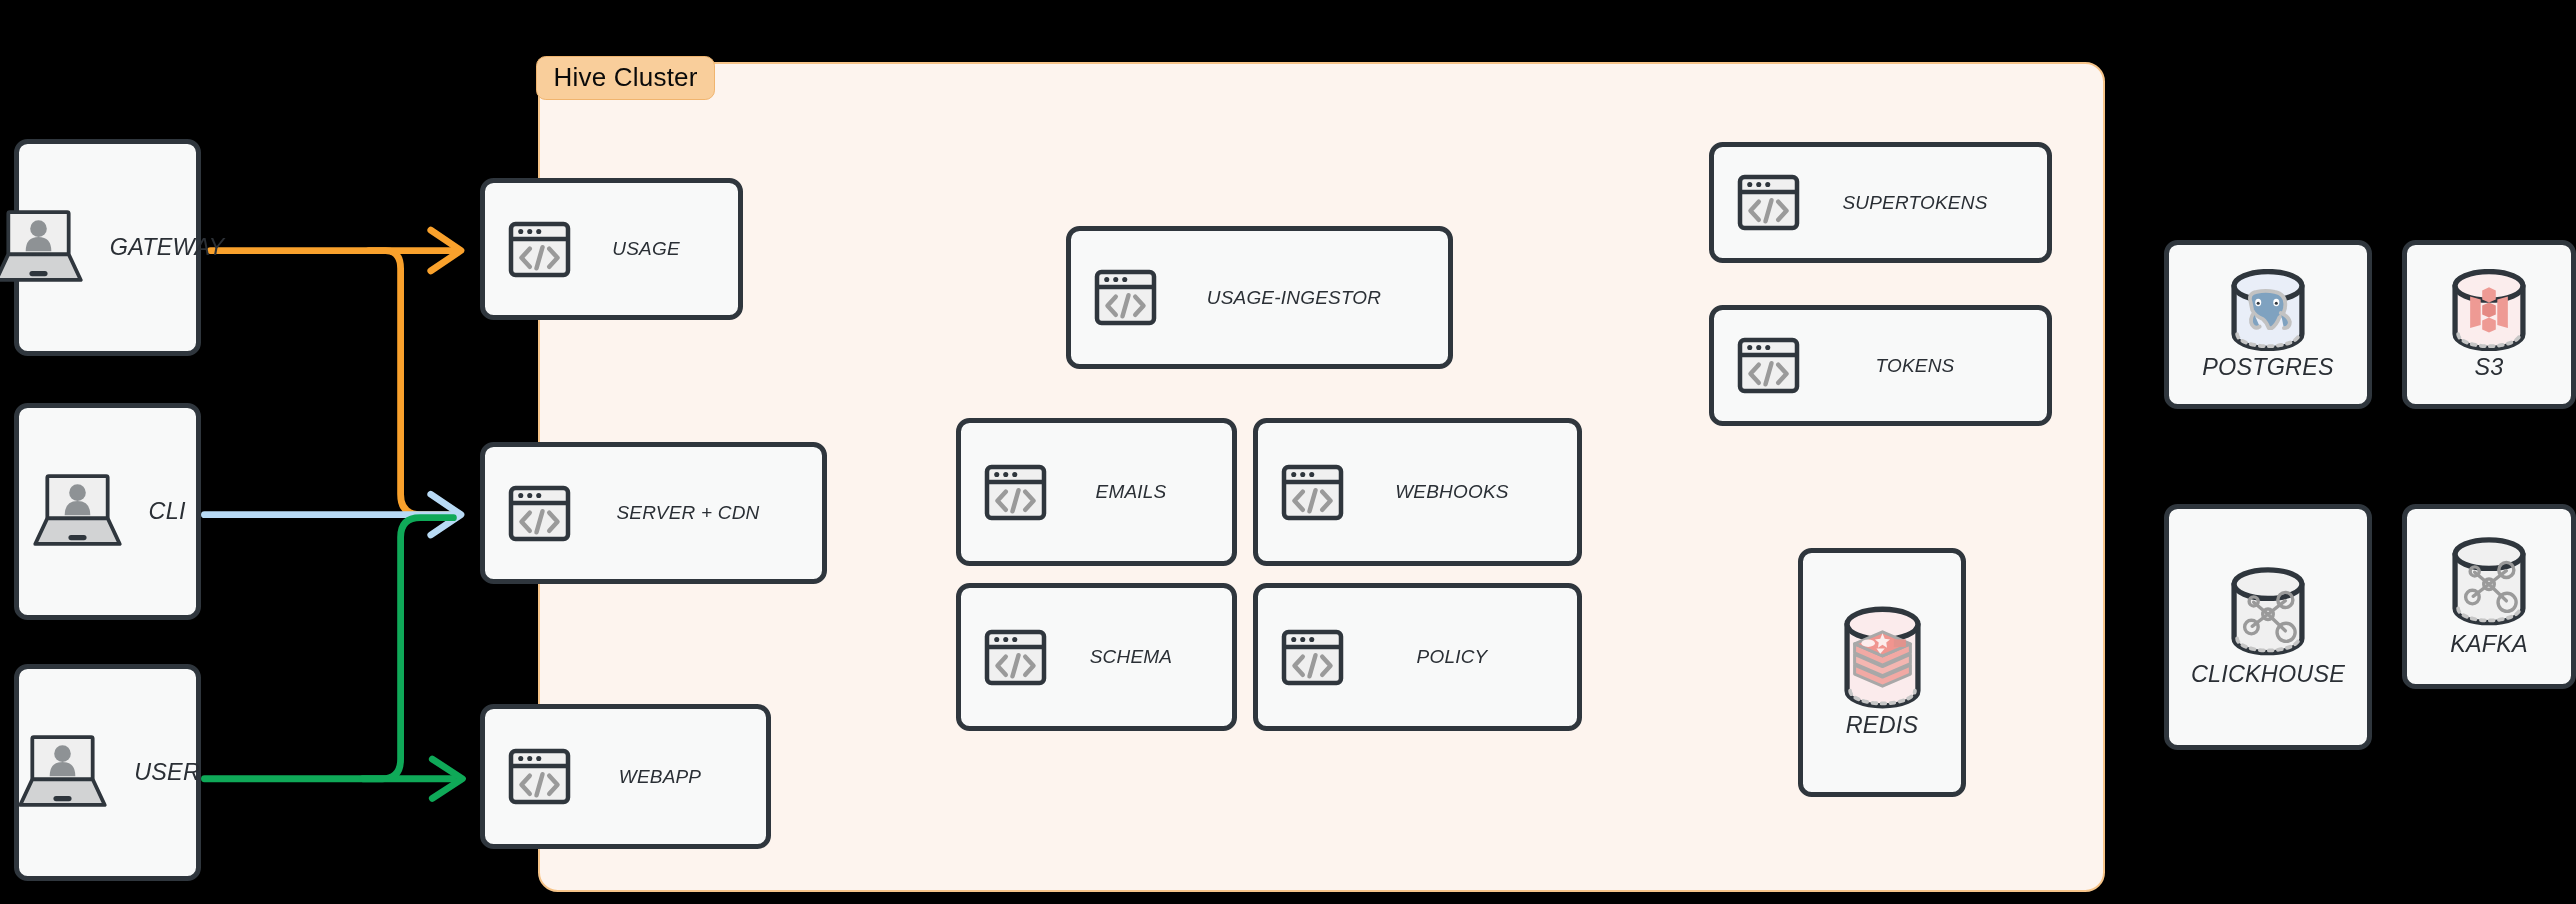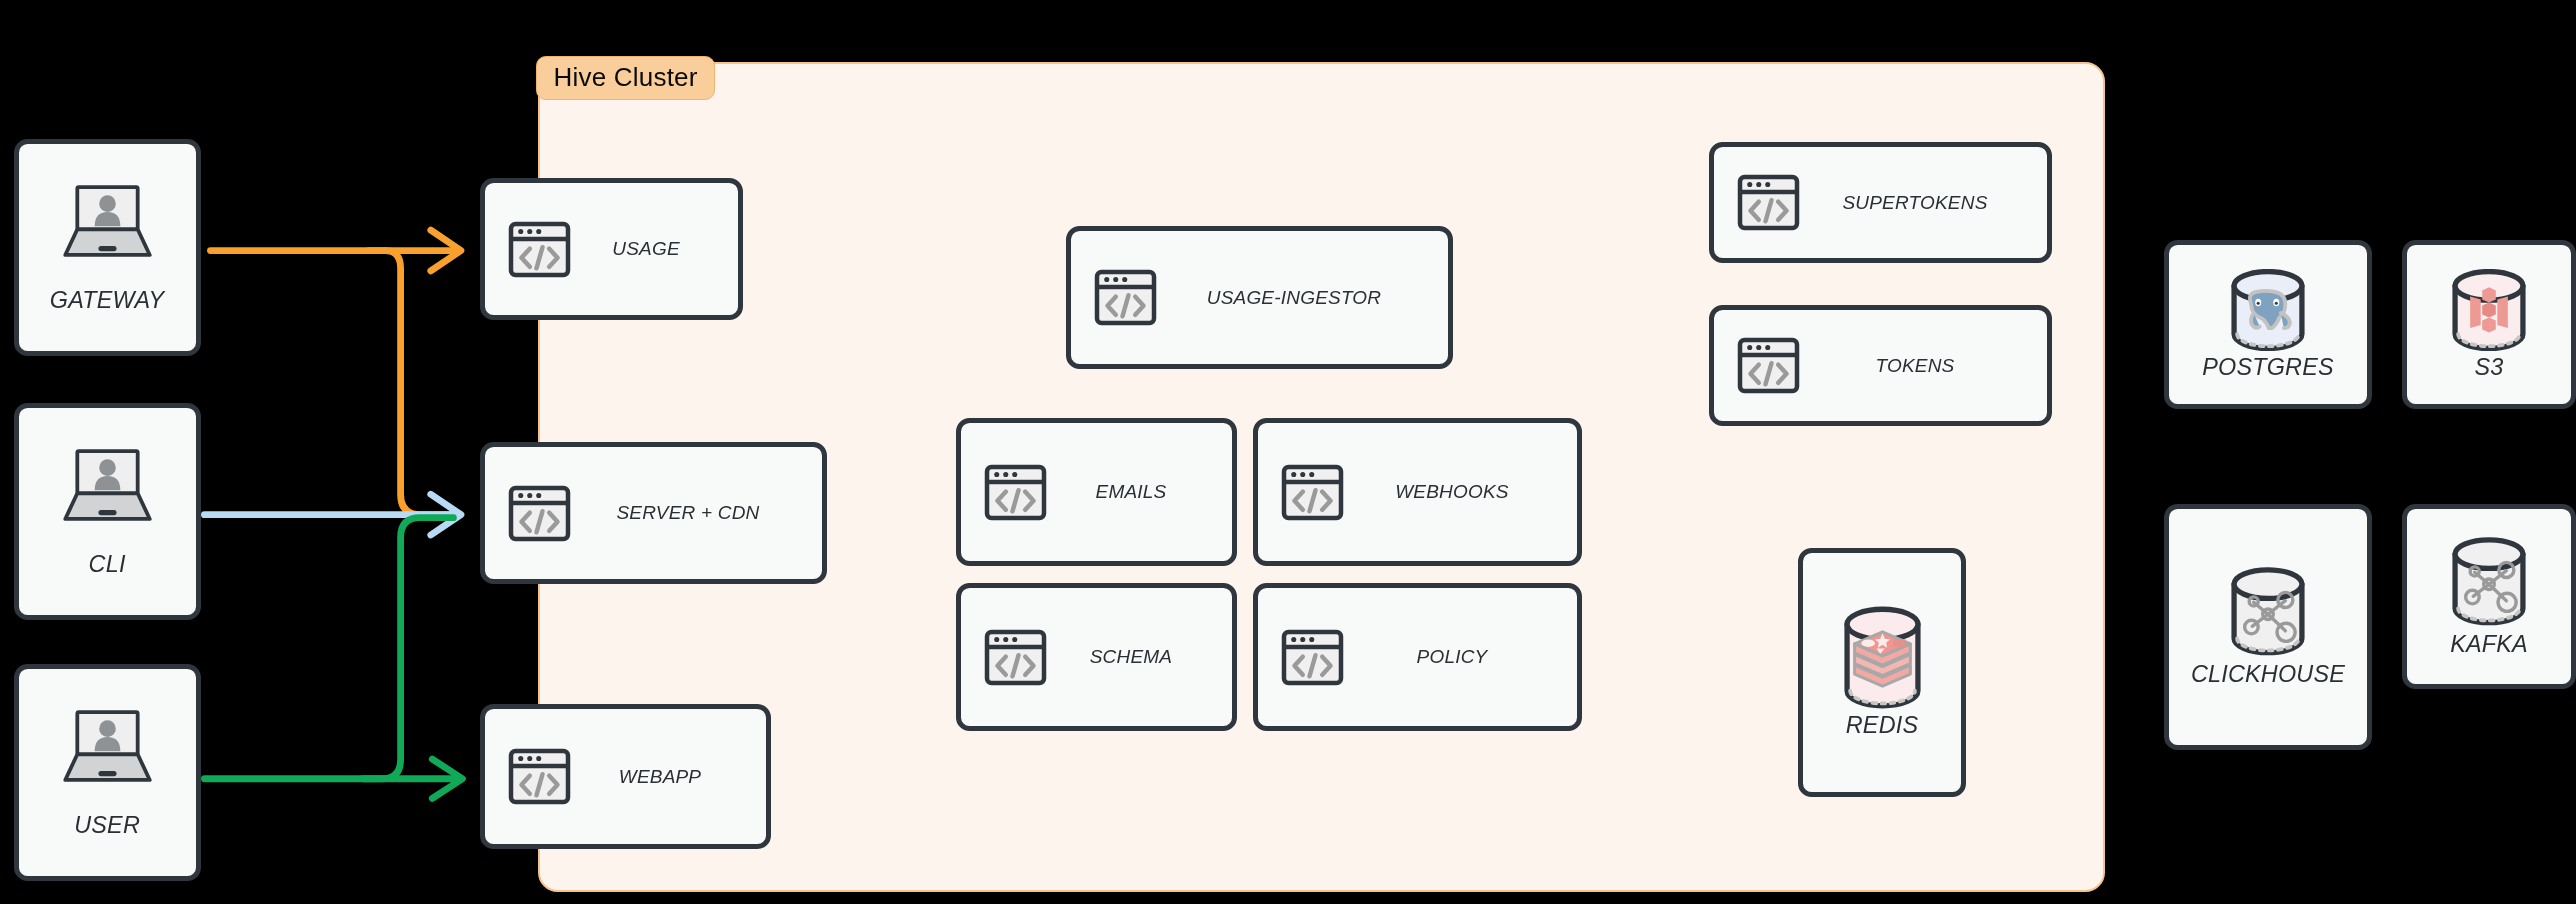--- a/index.html
+++ b/index.html
@@ -53,21 +53,21 @@
     position: absolute;
     background: #F8F9F9;
     border: 5.3px solid #2F363D;
     border-radius: 13.6px;
     box-sizing: border-box;
     display: flex;
     align-items: center;
     justify-content: center;
   }
   .node.client {
-    flex-direction: column;
+    flex-direction: row;
     gap: 23px;
   }
   .node.service {
     flex-direction: row;
     gap: 0px;
     padding: 0 19.6px;
   }
   .node.store {
     flex-direction: column;
   }

